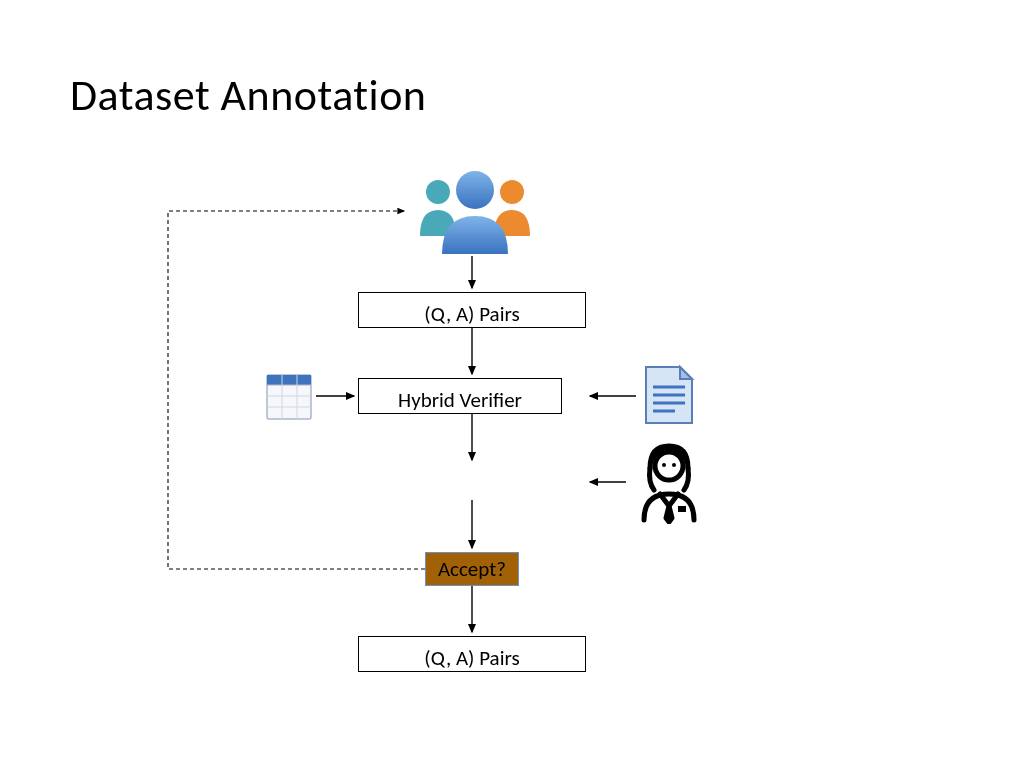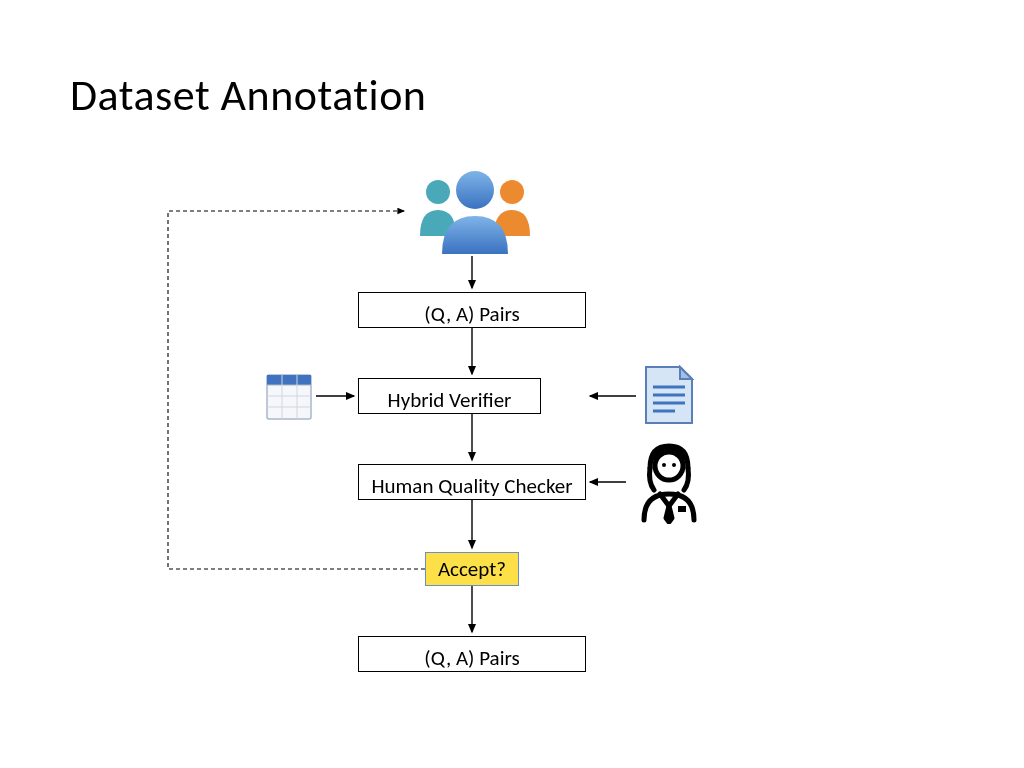--- a/index.html
+++ b/index.html
@@ -32,21 +32,21 @@
     background: #fff;
     font-size: 21px;
     display: flex;
     align-items: flex-end;
     justify-content: center;
     box-sizing: border-box;
   }
   .decision {
     position: absolute;
     border: 1px solid #6b8fc9;
-    background: #fde047;
+    background: #a16207;
     font-size: 21px;
     display: flex;
     align-items: center;
     justify-content: center;
     box-sizing: border-box;
   }
   svg.overlay {
     position: absolute;
     left: 0; top: 0;
     width: 1024px;
@@ -90,27 +90,24 @@
         <circle cx="65" cy="24" r="19"></circle>
         <path d="M32 88 Q32 50 65 50 Q98 50 98 88 Z"></path>
       </g>
     </svg>
   </div>
 
   <div class="box" style="left:358px; top:292px; width:228px; height:36px;">
     <span>(Q, A) Pairs</span>
   </div>
 
-  <div class="box" style="left:358px; top:378px; width:183px; height:36px;">
+  <div class="box" style="left:358px; top:378px; width:204px; height:36px;">
     <span>Hybrid Verifier</span>
   </div>
 
-  <div class="box" style="left:358px; top:464px; width:228px; height:36px;">
-    <span>Human Quality Checker</span>
-  </div>
 
   <div class="decision" style="left:425px; top:552px; width:94px; height:34px;">
     <span>Accept?</span>
   </div>
 
   <div class="box" style="left:358px; top:636px; width:228px; height:36px;">
     <span>(Q, A) Pairs</span>
   </div>
 
   <div class="icon-wrap" style="left:265px; top:373px; width:48px; height:48px;">

